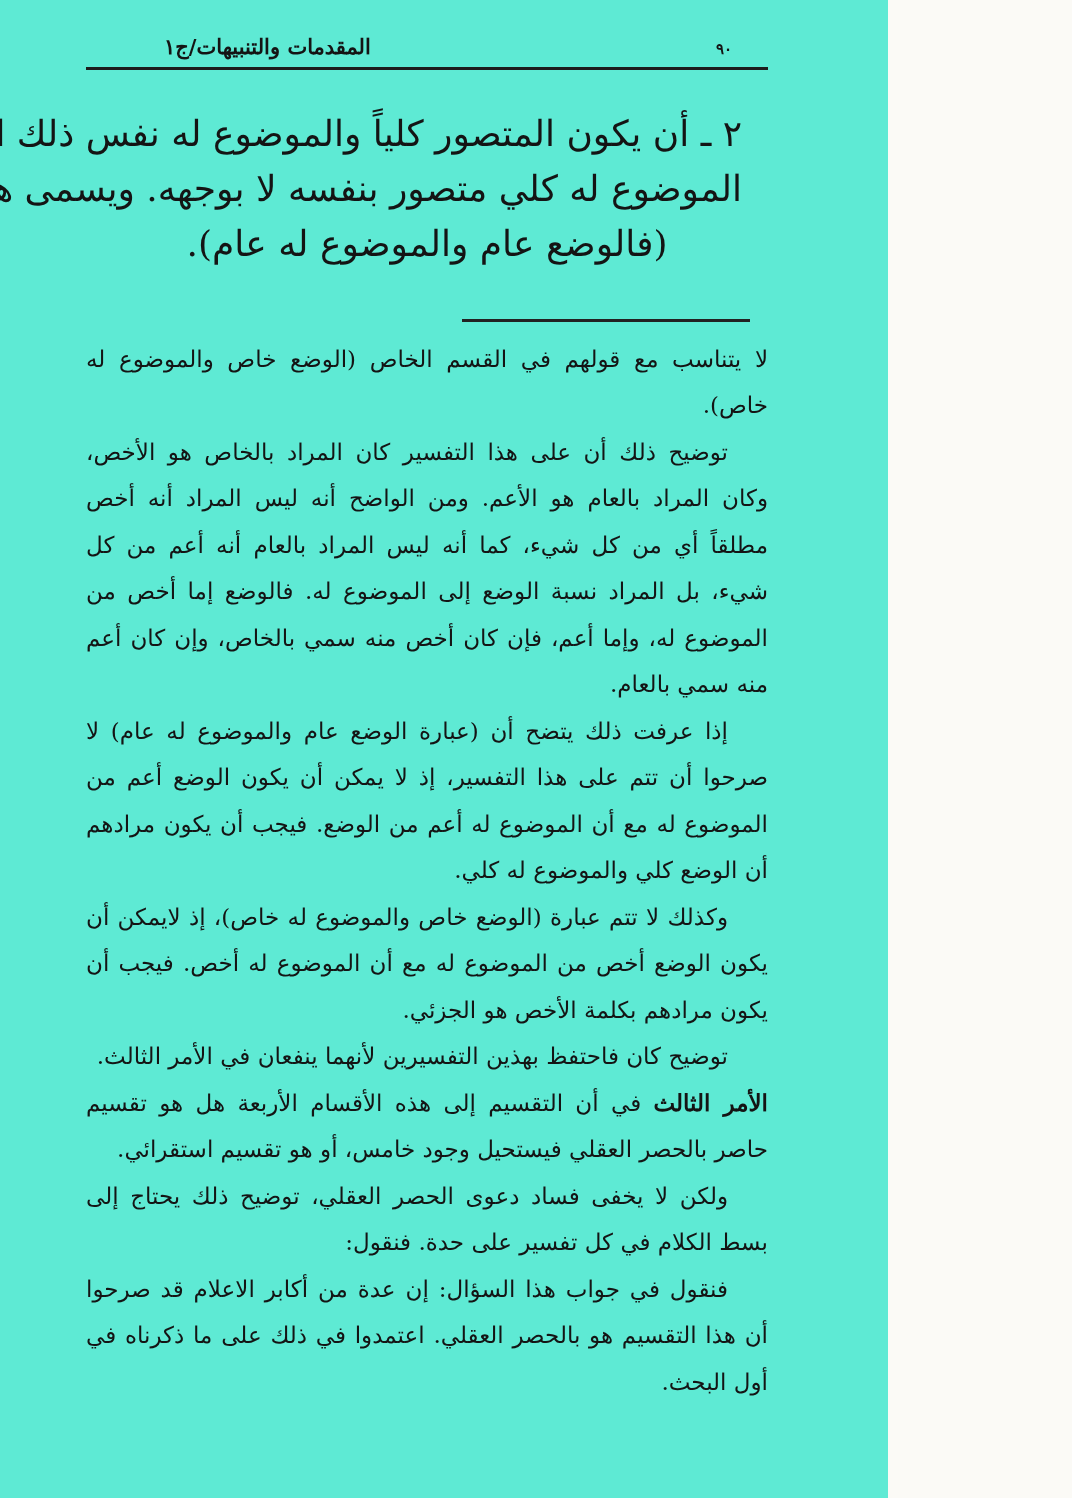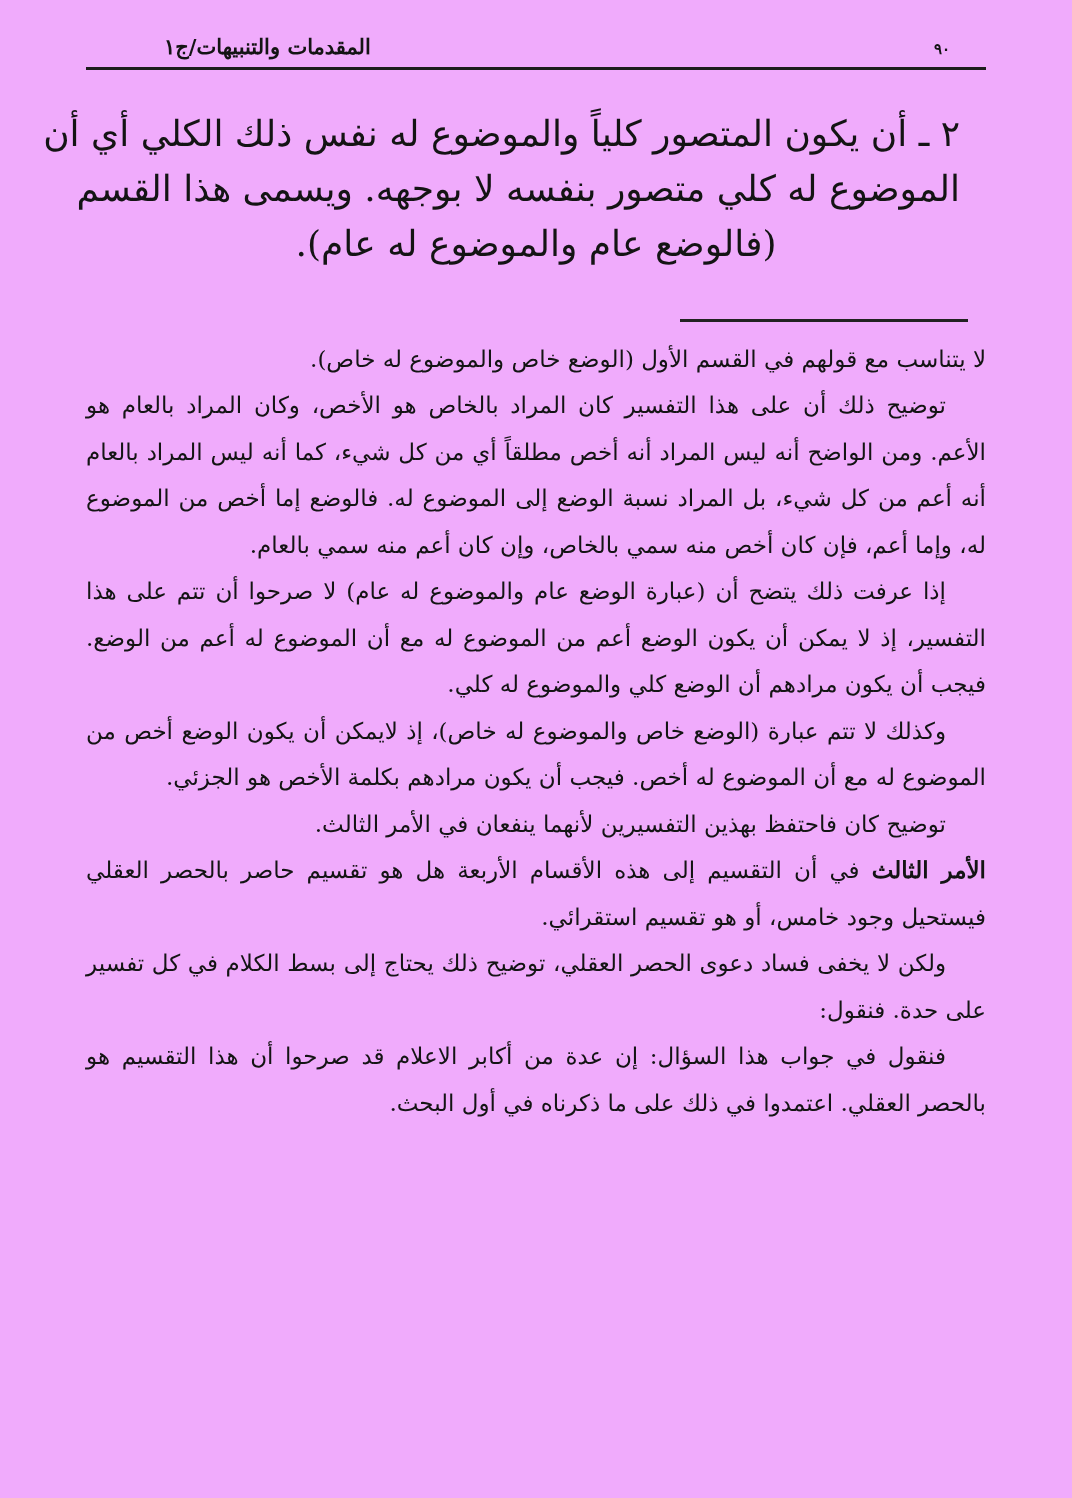--- a/index.html
+++ b/index.html
@@ -9,24 +9,24 @@
   body {
     width: 1072px;
     height: 1498px;
     background: #fbfaf6;
     font-family: "DejaVu Serif", "Liberation Serif", serif;
     color: #141414;
     overflow: hidden;
   }
   .page {
     box-sizing: border-box;
-    width: 1072px;
+    width: 888px;
     height: 1498px;
-    padding: 34px 86px 20px 86px;
-    background: #f0abfc;
+    padding: 34px 120px 20px 86px;
+    background: #5eead4;
   }
   
   .page-header {
     display: flex;
     justify-content: space-between;
     align-items: baseline;
     padding: 0 36px 6px 78px;
     font-size: 21px;
     font-weight: bold;
   }
@@ -88,21 +88,21 @@
   <main class="body-text">
     <div class="main-line">٢ ـ أن يكون المتصور كلياً والموضوع له نفس ذلك الكلي أي أن</div>
     <div class="main-line">الموضوع له كلي متصور بنفسه لا بوجهه. ويسمى هذا القسم</div>
     <div class="main-line">(فالوضع عام والموضوع له عام).</div>
   </main>
 
   <div class="footnote-sep"></div>
 
   <section class="footnotes">
 
-  <p class="footnote">لا يتناسب مع قولهم في القسم الأول (الوضع خاص والموضوع له خاص).</p>
+  <p class="footnote">لا يتناسب مع قولهم في القسم الخاص (الوضع خاص والموضوع له خاص).</p>
       <p class="footnote indent">توضيح ذلك أن على هذا التفسير كان المراد بالخاص هو الأخص، وكان المراد بالعام هو الأعم. ومن الواضح أنه ليس المراد أنه أخص مطلقاً أي من كل شيء، كما أنه ليس المراد بالعام أنه أعم من كل شيء، بل المراد نسبة الوضع إلى الموضوع له. فالوضع إما أخص من الموضوع له، وإما أعم، فإن كان أخص منه سمي بالخاص، وإن كان أعم منه سمي بالعام.</p>
       <p class="footnote indent">إذا عرفت ذلك يتضح أن (عبارة الوضع عام والموضوع له عام) لا صرحوا أن تتم على هذا التفسير، إذ لا يمكن أن يكون الوضع أعم من الموضوع له مع أن الموضوع له أعم من الوضع. فيجب أن يكون مرادهم أن الوضع كلي والموضوع له كلي.</p>
       <p class="footnote indent">وكذلك لا تتم عبارة (الوضع خاص والموضوع له خاص)، إذ لايمكن أن يكون الوضع أخص من الموضوع له مع أن الموضوع له أخص. فيجب أن يكون مرادهم بكلمة الأخص هو الجزئي.</p>
       <p class="footnote indent">توضيح كان فاحتفظ بهذين التفسيرين لأنهما ينفعان في الأمر الثالث.</p>
       <p class="footnote"><strong>الأمر الثالث</strong> في أن التقسيم إلى هذه الأقسام الأربعة هل هو تقسيم حاصر بالحصر العقلي فيستحيل وجود خامس، أو هو تقسيم استقرائي.</p>
       <p class="footnote indent">ولكن لا يخفى فساد دعوى الحصر العقلي، توضيح ذلك يحتاج إلى بسط الكلام في كل تفسير على حدة. فنقول:</p>
       <p class="footnote indent">فنقول في جواب هذا السؤال: إن عدة من أكابر الاعلام قد صرحوا أن هذا التقسيم هو بالحصر العقلي. اعتمدوا في ذلك على ما ذكرناه في أول البحث.</p>
     </section>
 
 </div>

